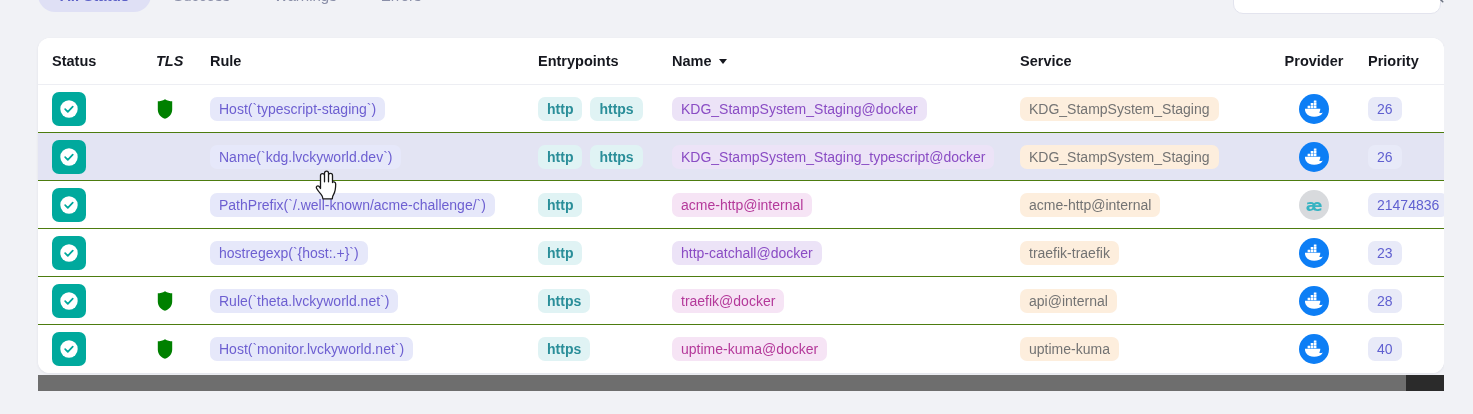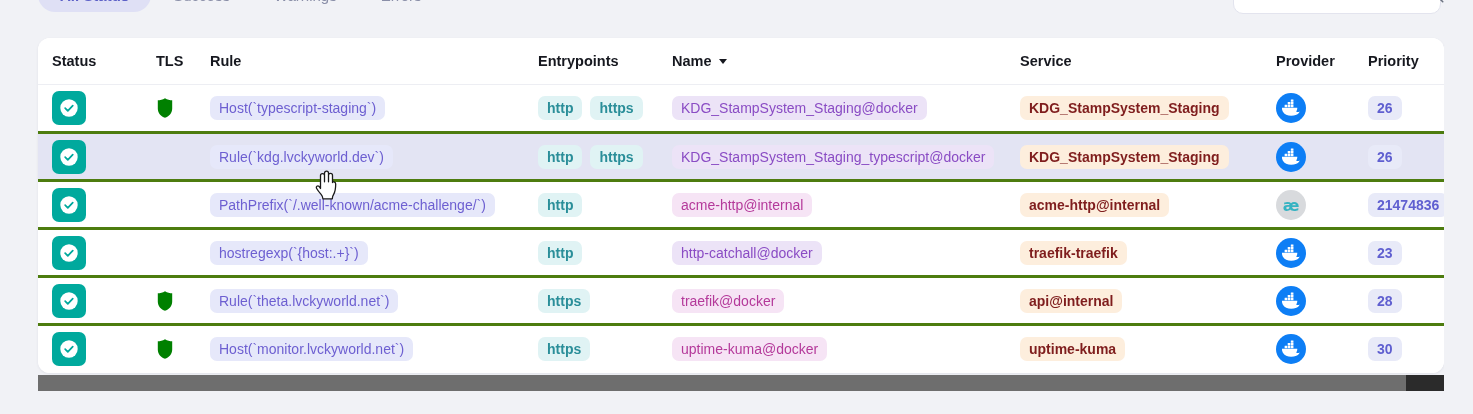--- a/index.html
+++ b/index.html
@@ -102,46 +102,46 @@
     font-weight: 700;
     color: #16181f;
     padding: 0;
     background: #fff;
     border-bottom: 1px solid #edeef3;
     white-space: nowrap;
   }
 
   tbody tr { height: 48px; }
   tbody tr td {
-    border-bottom: 3px solid #4d7c0f;
+    border-bottom: 1px solid #4d7c0f;
     padding: 0;
     vertical-align: middle;
     background: #fff;
   }
   tbody tr.hovered td { background: #e3e4f3; }
   tbody tr:last-child td { border-bottom: none; }
 
   
   .col-status    { width: 106px; }
   .col-tls       { width: 66px;  }
   .col-rule      { width: 320px; }
   .col-entry     { width: 132px; margin-left: 36px; }
   .col-name      { width: 358px; }
   .col-service   { width: 232px; }
   .col-provider  { width: 100px; }
   .col-priority  { width: 92px; text-align: center;  }
 
   .cell { display: flex; align-items: center; }
   .pad-status   { padding-left: 14px; }
-  .pad-tls      { padding-left: 12px; }
+  .pad-tls      { padding-left: 12px; font-style: italic; }
   .pad-rule     { padding-left: 0px; }
   .pad-entry    { padding-left: 8px; }
   .pad-name     { padding-left: 10px; }
   .pad-service  { padding-left: 0px; text-align: center; }
-  .pad-provider { padding-left: 24px; }
+  .pad-provider { padding-left: 24px; justify-content: center; }
   .pad-priority { padding-left: 16px; }
 
   th .cell { height: 46px; }
 
   .sort-caret {
     display: inline-block;
     margin-left: 7px;
     width: 0; height: 0;
     border-left: 4.5px solid transparent;
     border-right: 4.5px solid transparent;
@@ -171,22 +171,22 @@
     border-radius: 7px;
     font-size: 14px;
     line-height: 1;
     white-space: nowrap;
   }
   .badge-rule     { background: #e6e8fa; color: #6d5fd1; }
   .badge-entry    { background: #e0f3f4; color: #2a8e99; margin-right: 8px; font-weight: bold; }
   .badge-entry:last-child { margin-right: 0; }
   .badge-name     { background: #f6e4f5; color: #b4399a; text-align: right; }
   .badge-name.violet { background: #ece3f7; color: #8a4cc4; }
-  .badge-service  { background: #fdeedd; color: #7f1d1d; font-weight: bold; }
-  .badge-priority { background: #e8eaf8; color: #5f5fd0; font-weight: bold; }
+  .badge-service  { background: #fdeedd; color: #737373; }
+  .badge-priority { background: #e8eaf8; color: #5f5fd0; }
 
   
   .provider-icon { width: 30px; height: 30px; display:block; cursor: pointer; }
 
   
   .cursor-pointer-glyph {
     position: absolute;
     left: 314px;
     top: 170px;
     width: 24px;
@@ -373,21 +373,21 @@
                     <path d="M7.8 12.2l2.9 2.9 5.4-5.6" fill="none" stroke="#00a99d" stroke-width="1.9" stroke-linecap="round" stroke-linejoin="round"></path>
                   </svg>
                 </span>
               </div>
             </td>
             <td class="col-tls">
               <div class="cell pad-tls"></div>
             </td>
             <td class="col-rule">
               <div class="cell pad-rule">
-                <span class="badge badge-rule">Rule(`kdg.lvckyworld.dev`)</span>
+                <span class="badge badge-rule">Name(`kdg.lvckyworld.dev`)</span>
               </div>
             </td>
             <td class="col-entry">
               <div class="cell pad-entry">
                 <span class="badge badge-entry">http</span>
                 <span class="badge badge-entry">https</span>
               </div>
             </td>
             <td class="col-name">
               <div class="cell pad-name">
@@ -634,21 +634,21 @@
                       <rect x="12.5" y="9.7" width="2.8" height="2.5" rx="0.3"></rect>
                       <rect x="15.8" y="9.7" width="2.8" height="2.5" rx="0.3"></rect>
                       <rect x="15.8" y="6.8" width="2.8" height="2.5" rx="0.3"></rect>
                       <path d="M6.3 15.8h16.4c.1 1.5-.3 3-1.3 4.2 1.2.3 2.6.2 3.9-.4-.6 1.6-1.9 2.9-3.6 3.6-1.6.7-3.6 1-5.5 1-3.9 0-7.3-1.4-9-4.6-.6-1.1-.9-2.4-.9-3.8z"></path>
                     </g>
                   </svg></span>
               </div>
             </td>
             <td class="col-priority">
               <div class="cell pad-priority">
-                <span class="badge badge-priority">30</span>
+                <span class="badge badge-priority">40</span>
               </div>
             </td>
           </tr>
         </tbody>
     </table>
   </div>
 
   <div class="clip-right"></div>
 
   <div class="hscroll">

